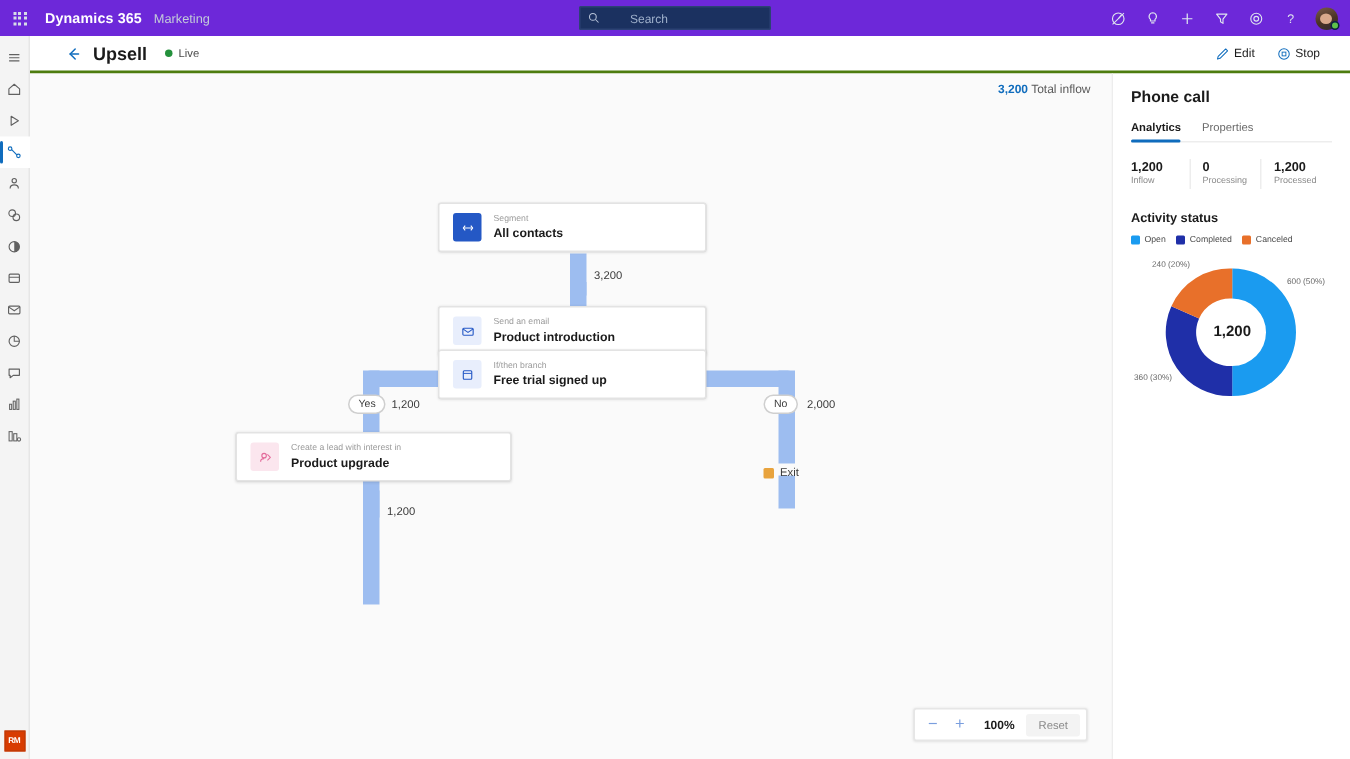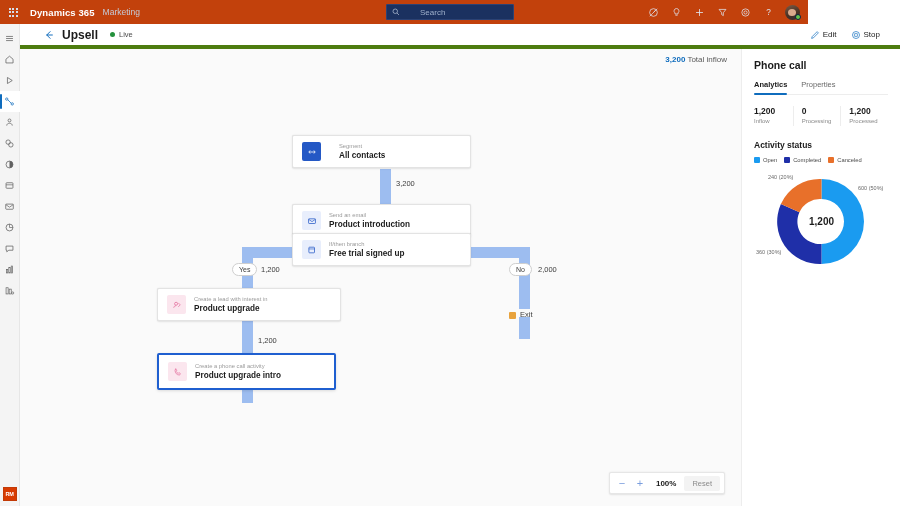--- a/index.html
+++ b/index.html
@@ -5,22 +5,22 @@
   * { box-sizing: border-box; margin: 0; padding: 0; }
   html, body {
     width: 900px; height: 506px;
     font-family: "Liberation Sans", sans-serif;
     background: #ffffff; overflow: hidden;
   }
   .app { position: relative; width: 900px; height: 506px; }
 
   
   .suitebar {
-    position: absolute; top: 0; left: 0; width: 808px; height: 24px;
-    background: #c2410c; display: flex; align-items: center;
+    position: absolute; top: 0; left: 0; width: 900px; height: 24px;
+    background: #6d28d9; display: flex; align-items: center;
   }
   .waffle {
     width: 26px; height: 24px; display: flex; align-items: center; justify-content: center;
     cursor: pointer;
   }
   .waffle-grid {
     display: grid; grid-template-columns: repeat(3, 2px); grid-template-rows: repeat(3, 2px);
     gap: 1.5px;
   }
   .waffle-grid i { display: block; width: 2px; height: 2px; background: #d7dde8; }
@@ -83,21 +83,21 @@
   .rail-badge {
     width: 14px; height: 14px; background: #d83b01; border: 1px solid #c23a06;
     color: #fff; font-size: 5.5px; font-weight: bold;
     display: flex; align-items: center; justify-content: center;
     margin-bottom: 5px; letter-spacing: -0.2px;
   }
 
   
   .cmdbar {
     position: absolute; left: 20px; top: 24px; width: 880px; height: 25px;
-    background: #ffffff; border-bottom: 4px solid #4d7c0f;
+    background: #ffffff; border-bottom: 2px solid #4d7c0f;
     display: flex; align-items: center;
   }
   .back-btn {
     width: 22px; height: 25px; display: flex; align-items: center; justify-content: center;
     cursor: pointer; color: #0f6cbd; margin-left: 18px;
   }
   .flow-title { font-size: 12px; font-weight: bold; color: #1b1b1b; margin-left: 2px; }
   .live-badge { display: flex; align-items: center; margin-left: 12px; cursor: default; }
   .live-dot { width: 5px; height: 5px; border-radius: 50%; background: #24913c; margin-right: 4px; }
   .live-text { font-size: 7.5px; color: #4a4a4a; }
@@ -406,21 +406,21 @@
     <div class="conn" style="left:222px; top:268px; width:11px; height:28px;"></div>
     <div class="conn" style="left:499px; top:268px; width:11px; height:22px;"></div>
     <div class="conn" style="left:222px; top:278px; width:11px; height:76px;"></div>
     <div class="conn-label" style="left:238px; top:287px;">1,200</div>
 
     <div class="pill" style="left:212px; top:214px;">Yes</div>
     <div class="conn-label" style="left:241px; top:216px;">1,200</div>
     <div class="pill" style="left:489px; top:214px;">No</div>
     <div class="conn-label" style="left:518px; top:216px;">2,000</div>
 
-    <div class="node" style="left:272px; top:86px; width:179px; height:33px;gap:10px;">
+    <div class="node" style="left:272px; top:86px; width:179px; height:33px;">
       <div class="node-icon ic-segment">
         <svg width="10" height="10" viewBox="0 0 16 16">
           <line x1="3" y1="8" x2="13" y2="8" stroke="#fff" stroke-width="1.3"></line>
           <path d="M5 5.5 3 8l2 2.5" fill="none" stroke="#fff" stroke-width="1.2" stroke-linejoin="round"></path>
           <path d="M11 5.5 13 8l-2 2.5" fill="none" stroke="#fff" stroke-width="1.2" stroke-linejoin="round"></path>
         </svg>
       </div>
       <div class="node-text">
         <span class="node-sub">Segment</span>
         <span class="node-title">All contacts</span>
@@ -460,31 +460,20 @@
           <path d="M2.8 12.4c0-2 1.7-3.2 3.7-3.2" fill="none" stroke="#e36a9a" stroke-width="1.2"></path>
           <path d="M10 4.6 13.2 7.8 10 11" fill="none" stroke="#e36a9a" stroke-width="1.1" stroke-linejoin="round"></path>
         </svg>
       </div>
       <div class="node-text">
         <span class="node-sub">Create a lead with interest in</span>
         <span class="node-title">Product upgrade</span>
       </div>
     </div>
 
-    <div class="node selected" style="left:137px; top:304px; width:179px; height:37px;">
-      <div class="node-icon ic-phone">
-        <svg width="10" height="10" viewBox="0 0 16 16">
-          <path d="M4 3.2c1.1 0 1.4 1 1.8 1.9.2.5 0 .9-.4 1.2l-.6.5c.7 1.5 1.9 2.7 3.4 3.4l.5-.6c.3-.4.7-.6 1.2-.4.9.4 1.9.7 1.9 1.8 0 .9-.9 1.8-1.8 1.8C6.2 12.8 3.2 9.8 3.2 5c0-.9.9-1.8 1.8-1.8z" fill="none" stroke="#e36a9a" stroke-width="1.1" stroke-linejoin="round"></path>
-        </svg>
-      </div>
-      <div class="node-text">
-        <span class="node-sub">Create a phone call activity</span>
-        <span class="node-title">Product upgrade intro</span>
-      </div>
-    </div>
 
     <div class="exit-node" style="left:489px; top:245px;">
       <span class="exit-flag"></span>
       <span class="exit-label">Exit</span>
     </div>
 
     <div class="zoomctl">
       <div class="zbtn">−</div>
       <div class="zbtn">+</div>
       <div class="zval">100%</div>

